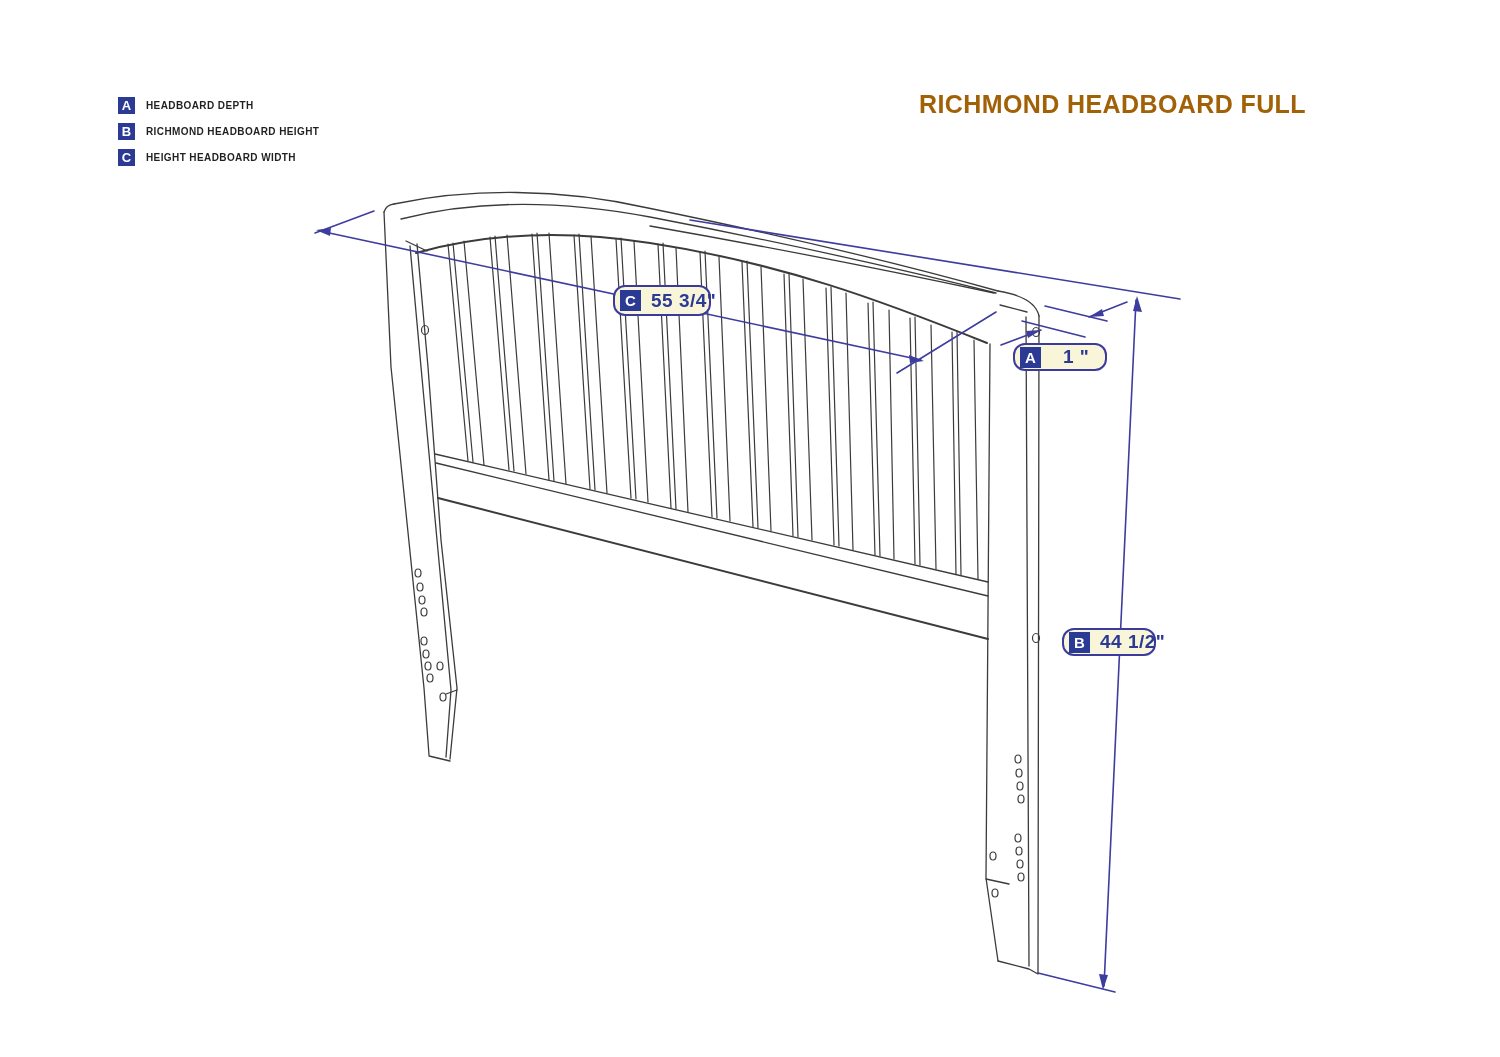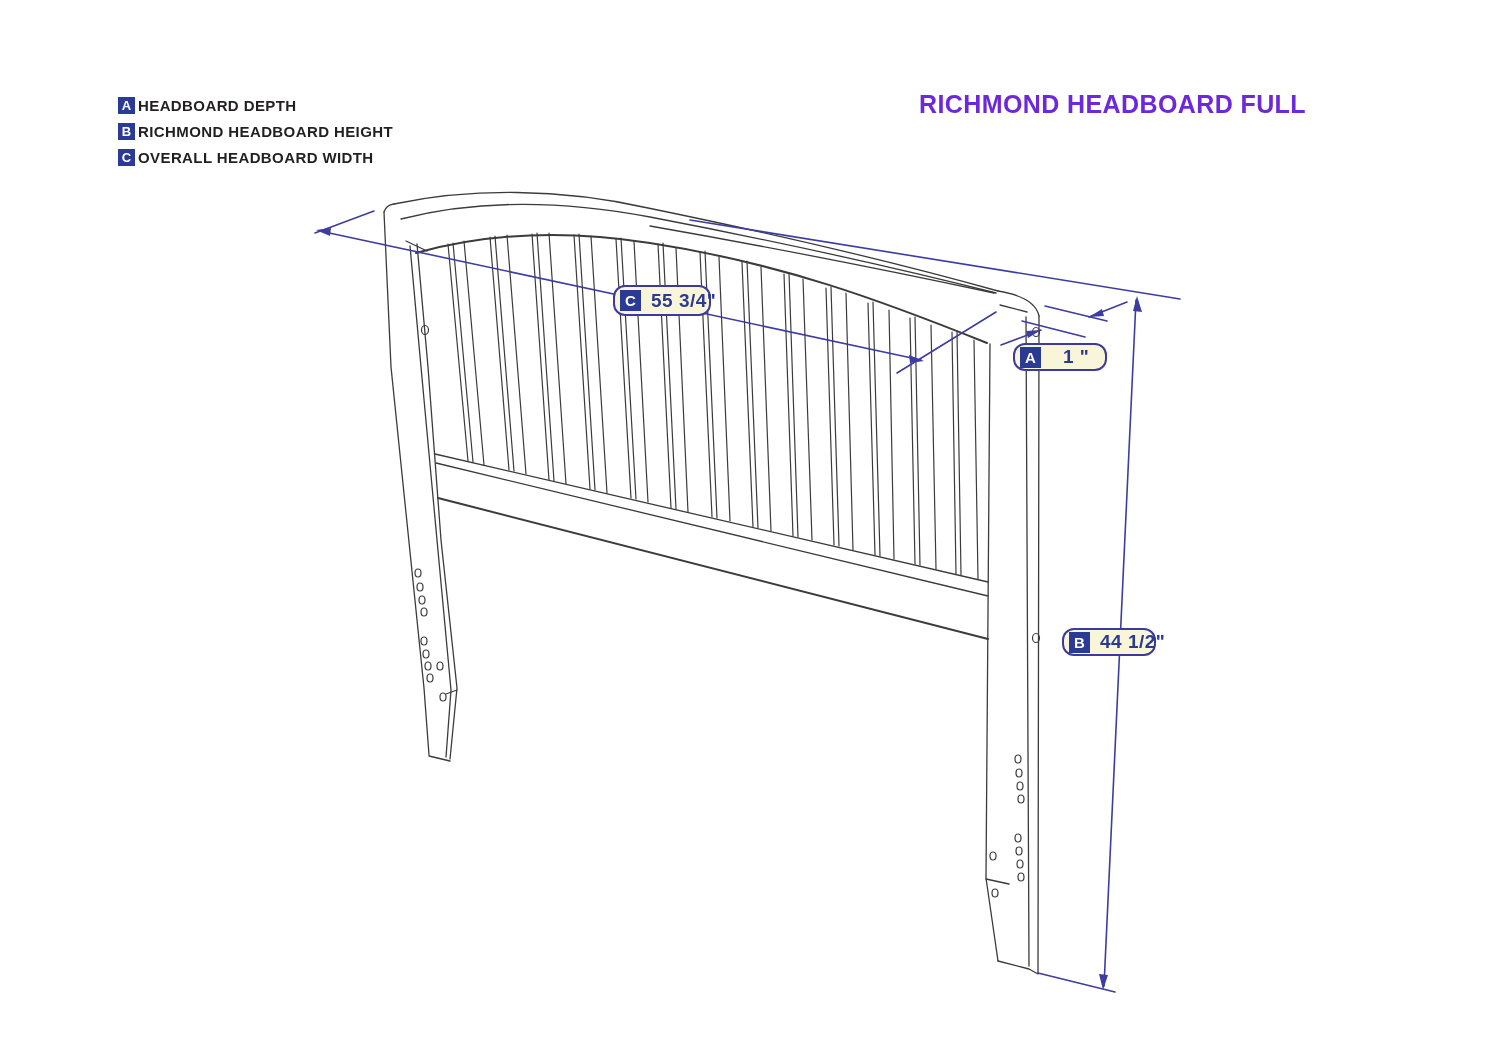--- a/index.html
+++ b/index.html
@@ -9,27 +9,27 @@
   }
   
   #legend{position:absolute;left:118px;top:96px;}
   .legend-row{display:flex;align-items:center;height:18px;margin-bottom:8px;}
   .key-square{
     width:17px;height:17px;background:#2b3a94;color:#ffffff;
     font-weight:bold;font-size:13px;line-height:17px;text-align:center;
     flex:0 0 17px;
   }
   .legend-label{
-    margin-left:3px;color:#231f20;font-weight:bold;font-size:15px;
+    margin-left:11px;color:#231f20;font-weight:bold;font-size:10px;
     letter-spacing:0.4px;white-space:nowrap;
   }
   
   #title{
     position:absolute;left:919px;top:90px;width:460px;
-    color:#6d28d9;font-weight:bold;font-size:25px;letter-spacing:0.4px;
+    color:#a16207;font-weight:bold;font-size:25px;letter-spacing:0.4px;
     white-space:nowrap;
   }
   
   #drawing{position:absolute;left:0;top:0;}
   
   .dim-badge{
     position:absolute;display:flex;align-items:center;
     background:#f9f5d8;border:2.5px solid #3b3b9e;border-radius:12px;
     box-sizing:border-box;padding:0 8px 0 5px;
   }
@@ -161,21 +161,21 @@
     <div class="legend-row">
       <span class="key-square">A</span>
       <span class="legend-label">HEADBOARD DEPTH</span>
     </div>
     <div class="legend-row">
       <span class="key-square">B</span>
       <span class="legend-label">RICHMOND HEADBOARD HEIGHT</span>
     </div>
     <div class="legend-row">
       <span class="key-square">C</span>
-      <span class="legend-label">OVERALL HEADBOARD WIDTH</span>
+      <span class="legend-label">HEIGHT HEADBOARD WIDTH</span>
     </div>
   </div>
 
   <div id="title">RICHMOND HEADBOARD FULL</div>
 
   <div id="badge-c" class="dim-badge">
     <span class="key-square">C</span>
     <span class="dim-value">55 3/4"</span>
   </div>
 

